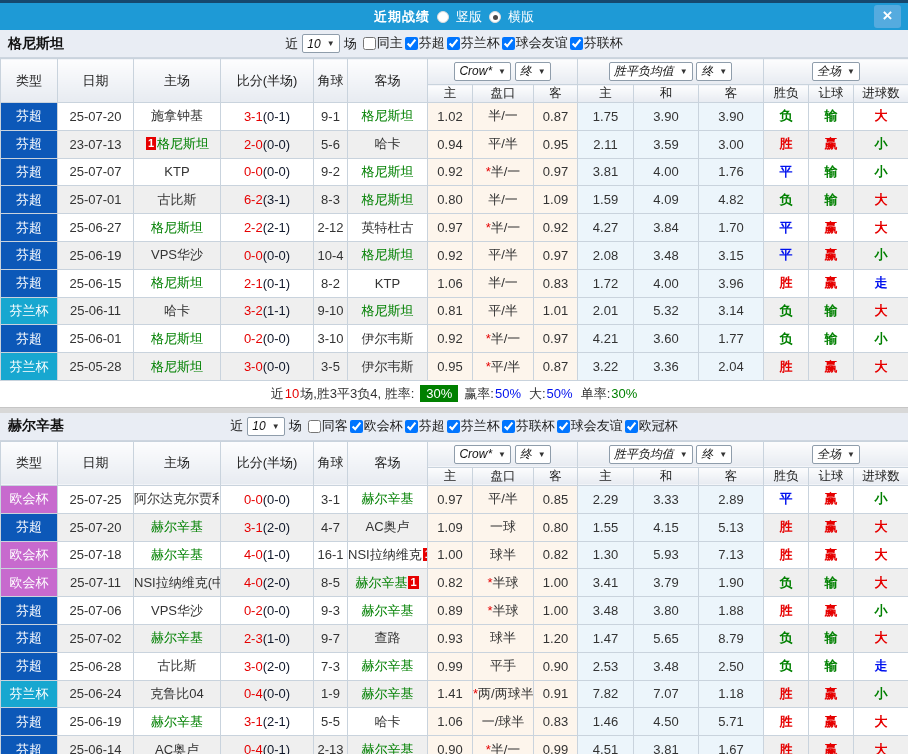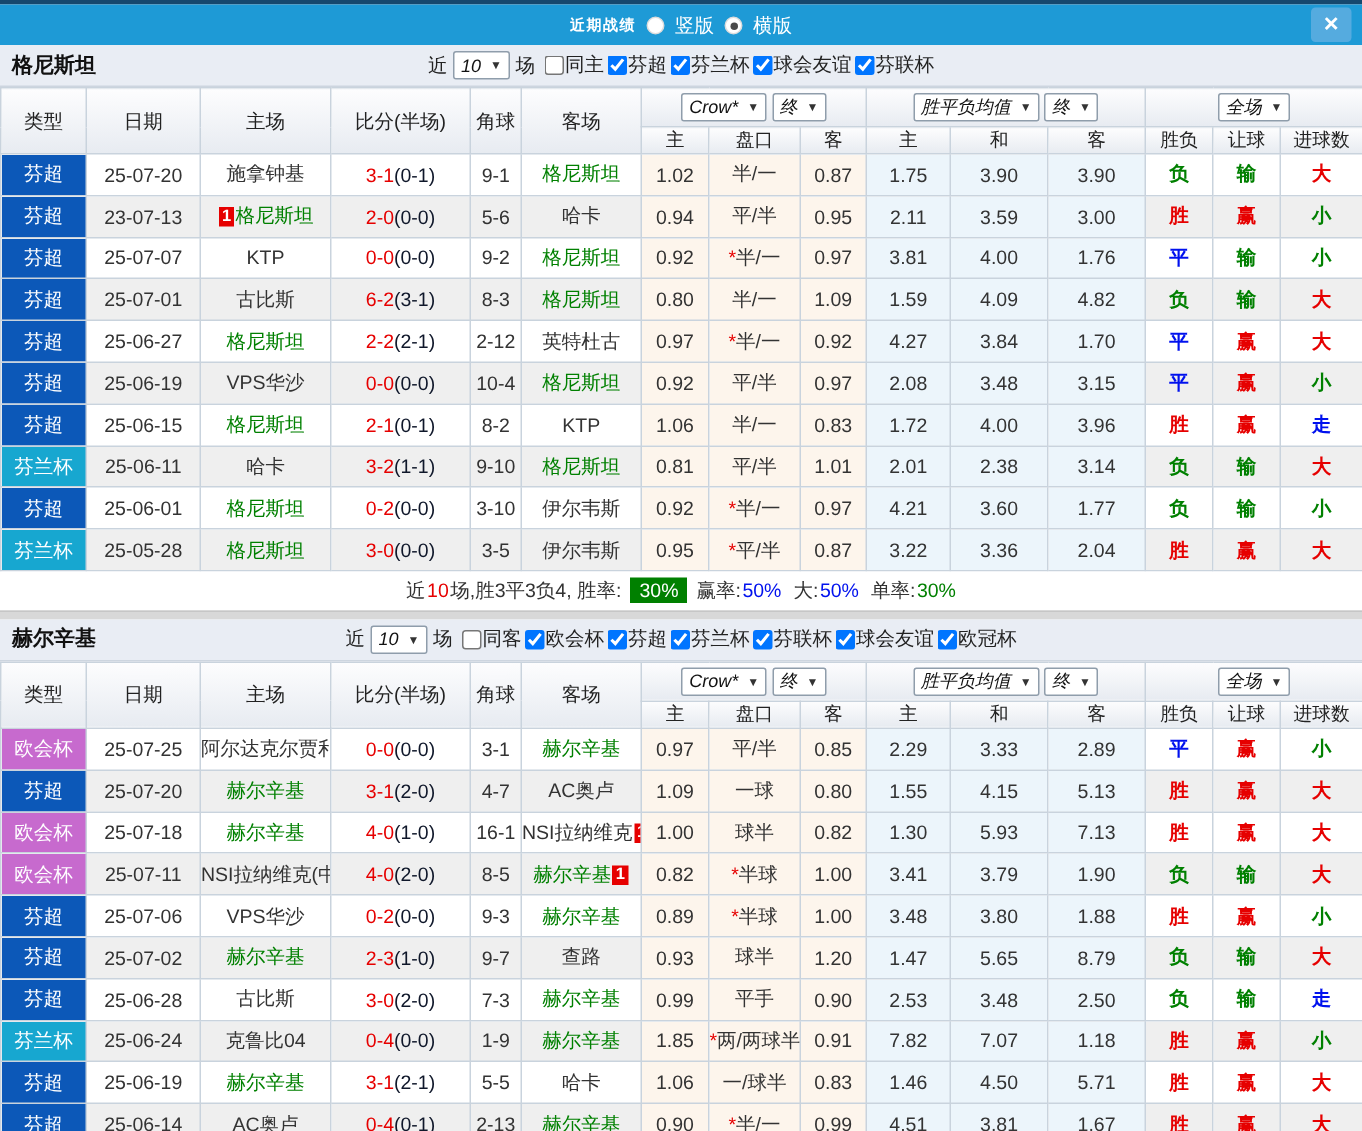--- a/index.html
+++ b/index.html
@@ -7,21 +7,21 @@
   body {
     width:908px; height:754px; overflow:hidden; background:#fff;
     font-family:"Liberation Sans","DejaVu Sans",sans-serif; color:#333;
   }
   
   .topstrip { height:3px; background:#16486e; }
   .titlebar {
     height:27px; background:#1e9ad6; position:relative;
     display:flex; align-items:center; justify-content:center; gap:7px; color:#fff;
   }
-  .tb-title { font-weight:bold; font-size:10px; letter-spacing:1px; }
+  .tb-title { font-weight:bold; font-size:13px; letter-spacing:1px; }
   .radio {
     width:12px; height:12px; border-radius:50%; background:#fff;
     display:inline-block; border:1px solid #dcdcdc; position:relative; cursor:pointer;
   }
   .radio.checked::after {
     content:""; position:absolute; left:3px; top:3px;
     width:5px; height:5px; border-radius:50%; background:#4a4a4a;
   }
   .rlabel { font-size:13px; }
   .closebtn {
@@ -317,21 +317,21 @@
       <td class="c-type lg-cyan">芬兰杯</td>
       <td>25-06-11</td>
       <td><span>哈卡</span></td>
       <td><span class="sc">3-2</span><span class="hf">(1-1)</span></td>
       <td>9-10</td>
       <td><span class="c-team">格尼斯坦</span></td>
       <td class="c-odds">0.81</td>
       <td class="c-odds"><span>平/半</span></td>
       <td class="c-odds">1.01</td>
       <td class="c-avg">2.01</td>
-      <td class="c-avg">2.38</td>
+      <td class="c-avg">5.32</td>
       <td class="c-avg">3.14</td>
       <td class="c-res c-green">负</td>
       <td class="c-res c-green">输</td>
       <td class="c-res c-red">大</td>
     </tr>
 
     <tr>
       <td class="c-type lg-blue">芬超</td>
       <td>25-06-01</td>
       <td><span class="c-team">格尼斯坦</span></td>
@@ -611,21 +611,21 @@
       <td class="c-res c-blue">走</td>
     </tr>
 
     <tr>
       <td class="c-type lg-cyan">芬兰杯</td>
       <td>25-06-24</td>
       <td><span>克鲁比04</span></td>
       <td><span class="sc">0-4</span><span class="hf">(0-0)</span></td>
       <td>1-9</td>
       <td><span class="c-team">赫尔辛基</span></td>
-      <td class="c-odds">1.85</td>
+      <td class="c-odds">1.41</td>
       <td class="c-odds"><span class="star">*</span><span>两/两球半</span></td>
       <td class="c-odds">0.91</td>
       <td class="c-avg">7.82</td>
       <td class="c-avg">7.07</td>
       <td class="c-avg">1.18</td>
       <td class="c-res c-red">胜</td>
       <td class="c-res c-red">赢</td>
       <td class="c-res c-green">小</td>
     </tr>
 

